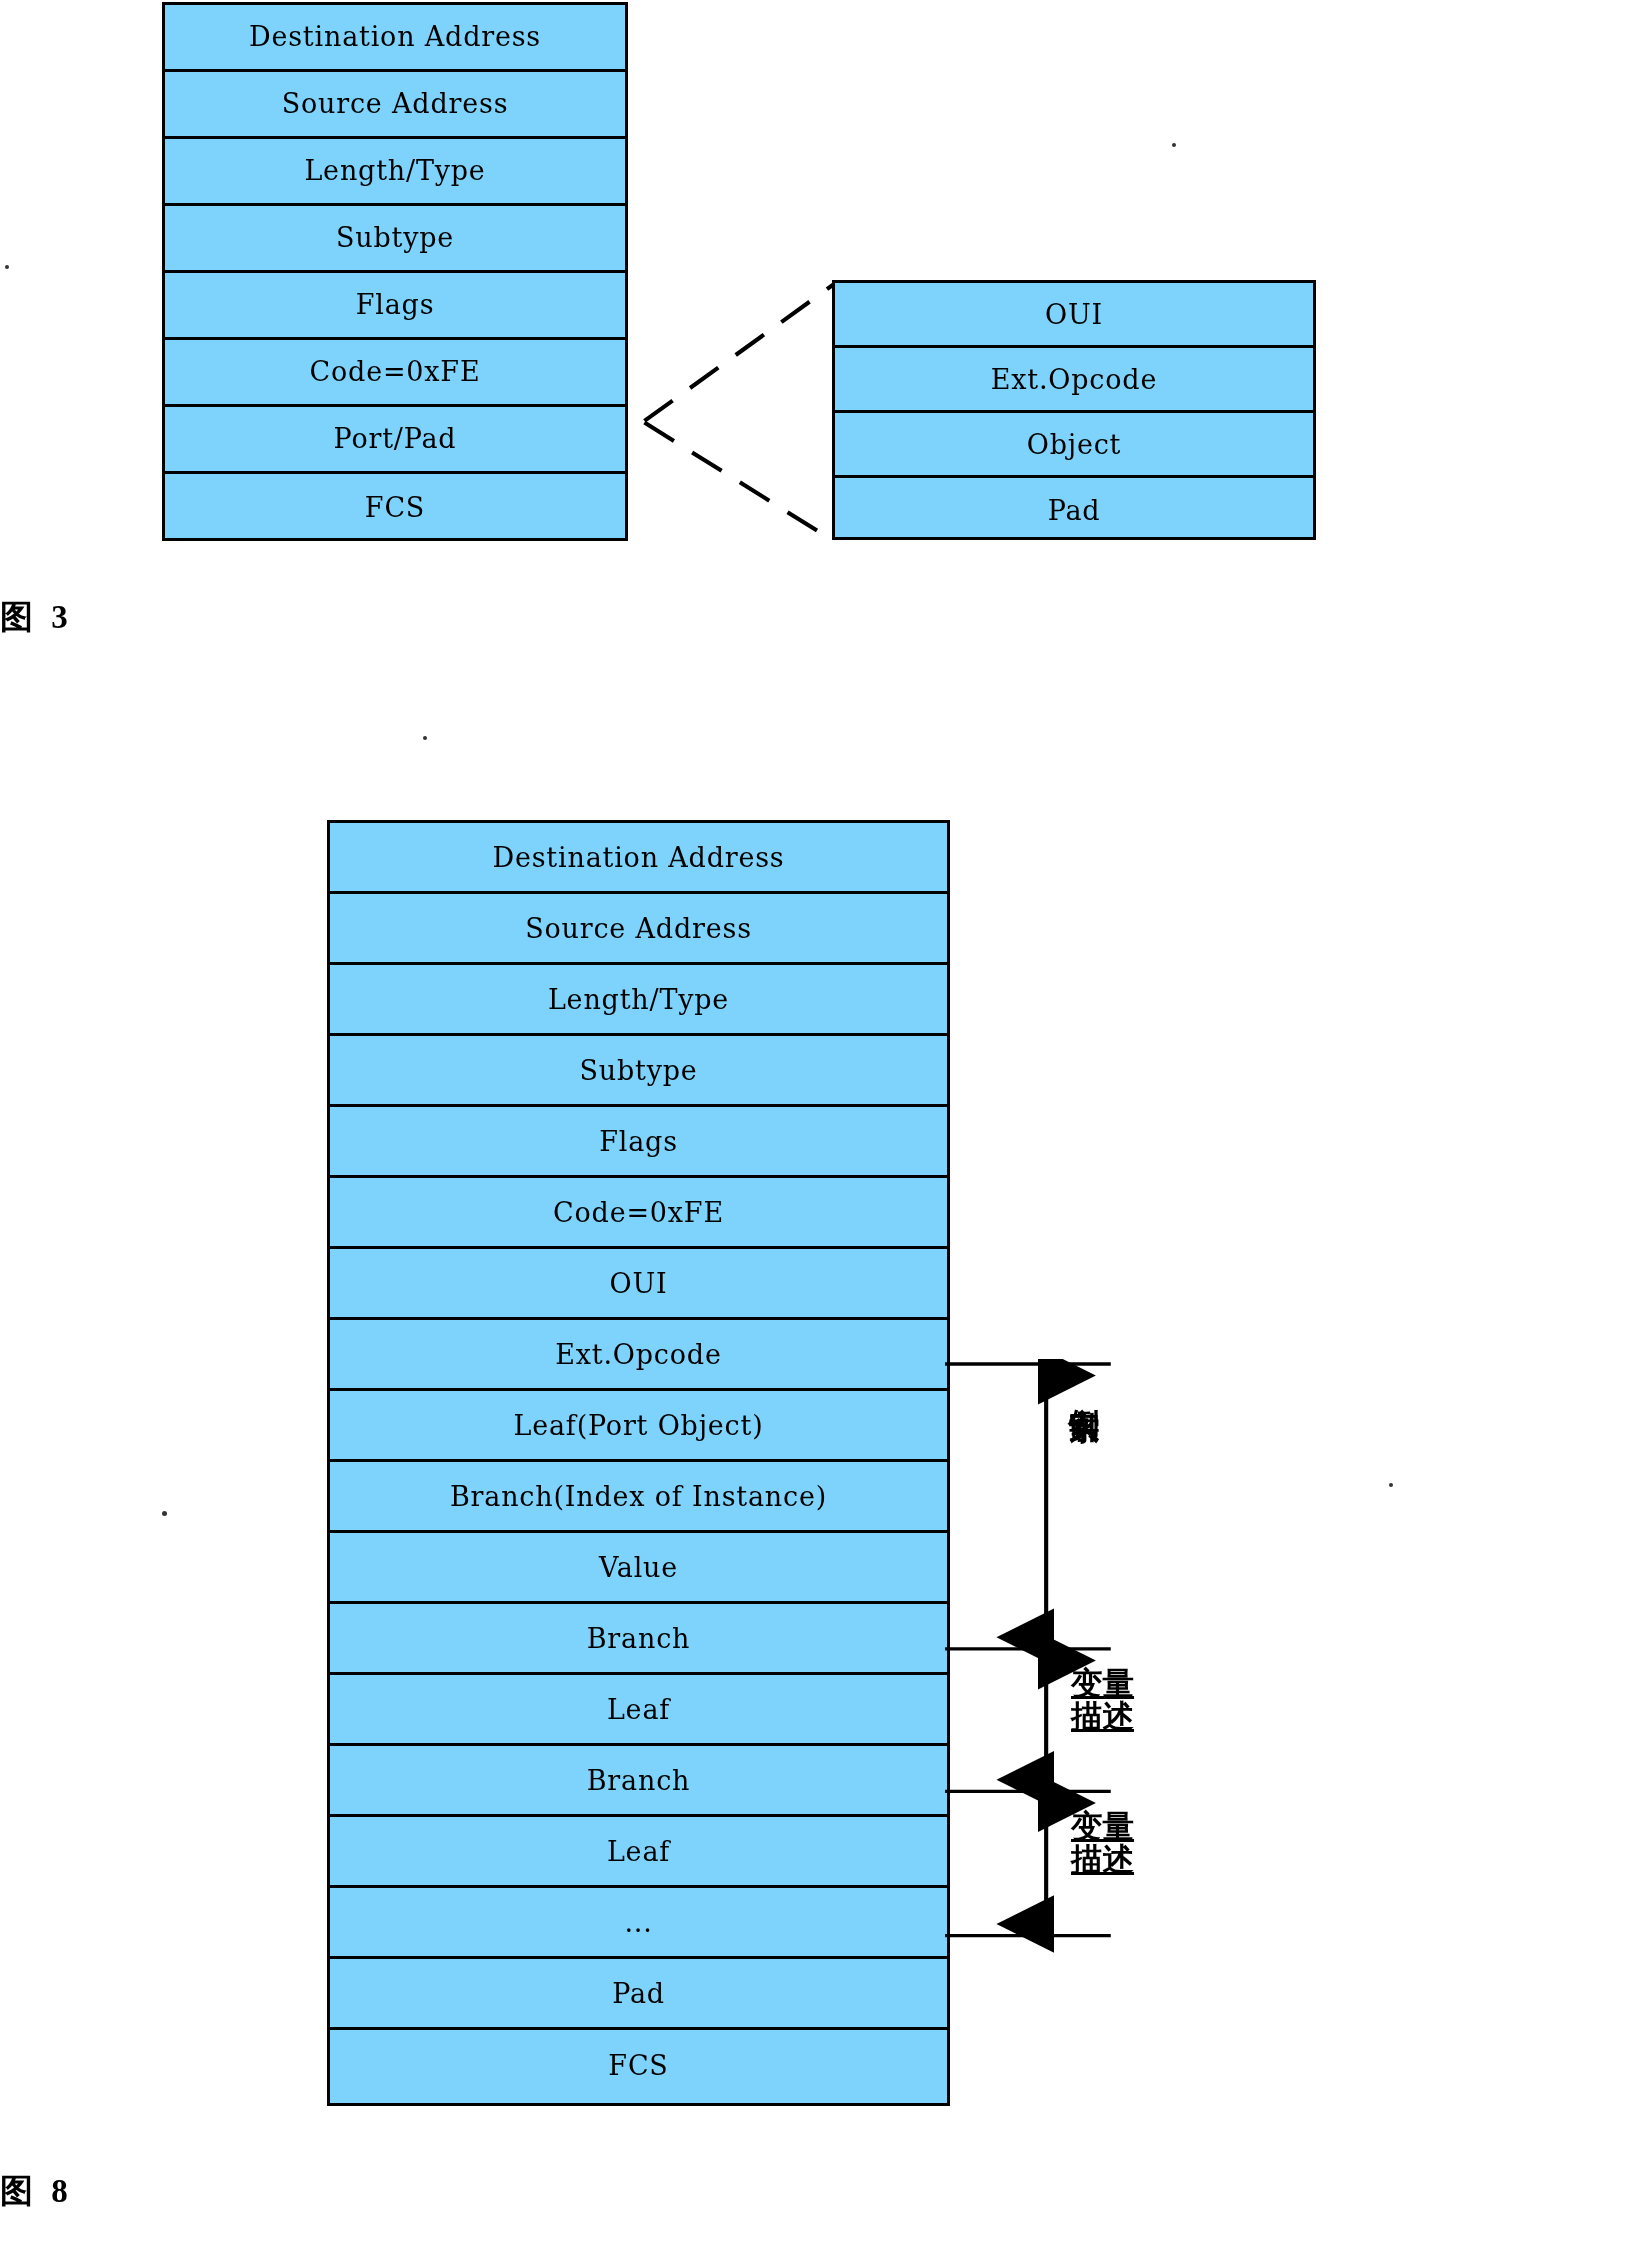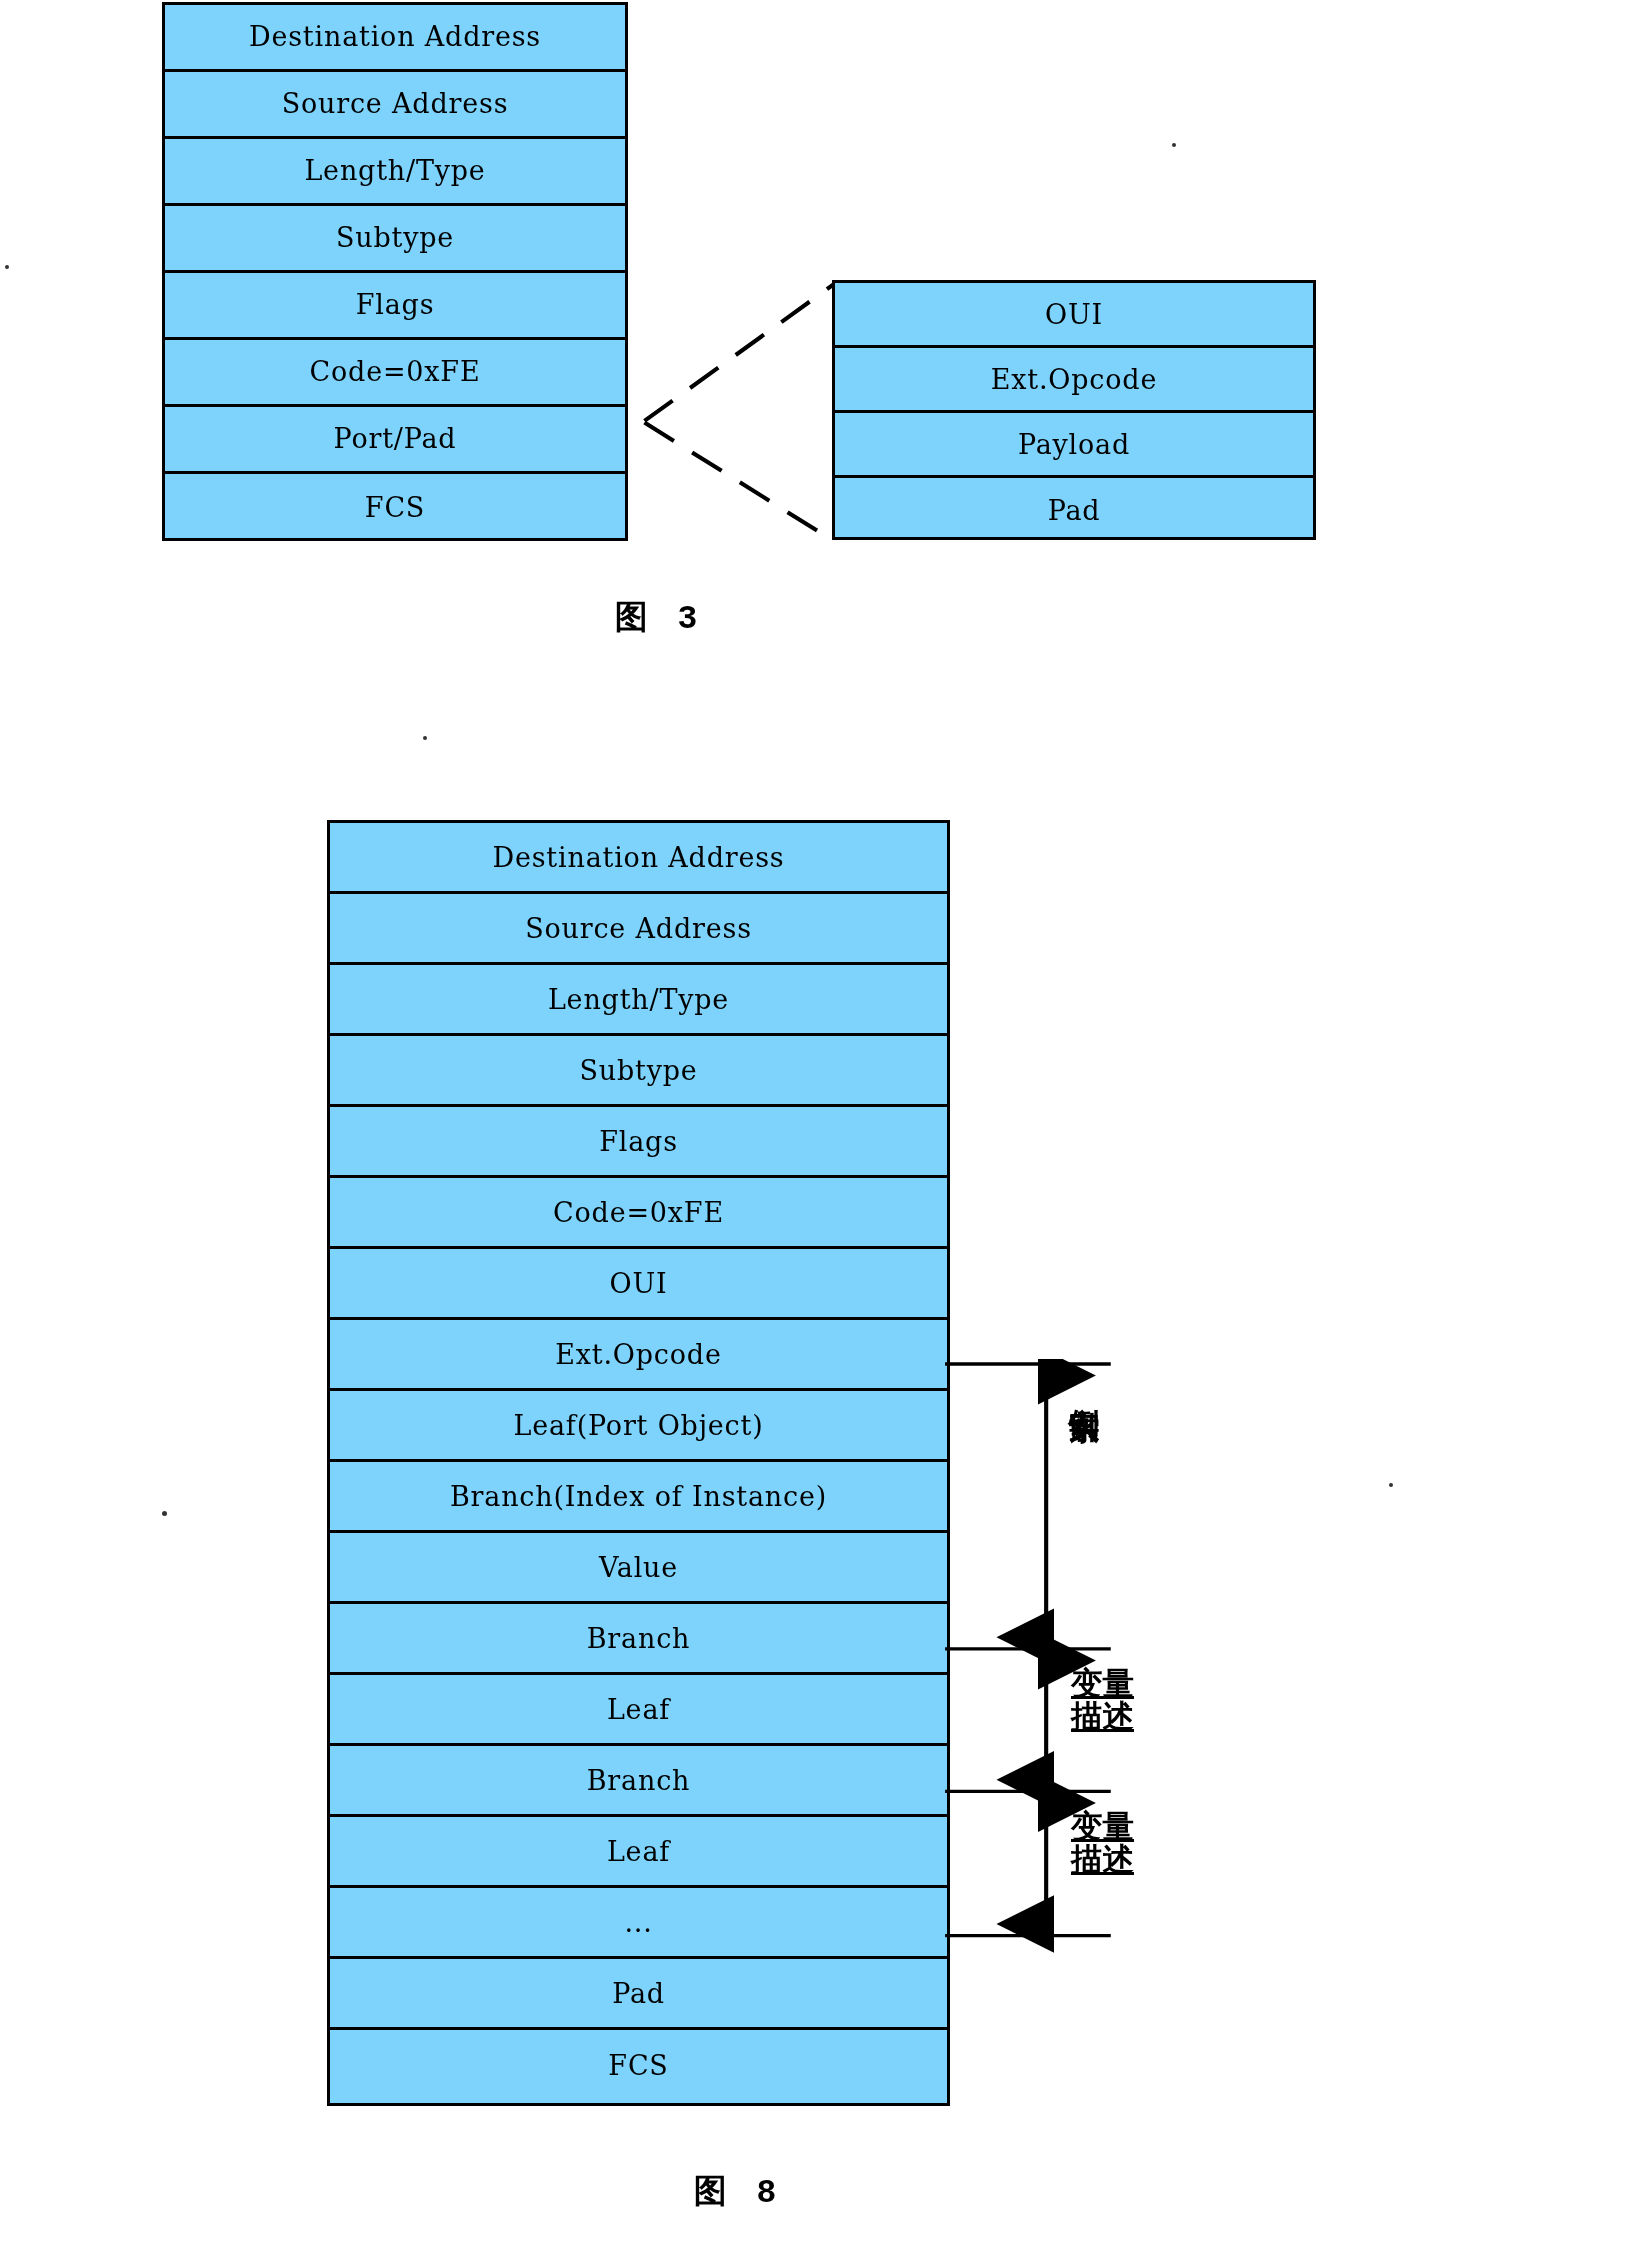--- a/index.html
+++ b/index.html
@@ -64,22 +64,21 @@
     position: absolute;
     left: 613px;
     top: 265px;
     width: 240px;
     height: 282px;
     pointer-events: none;
   }
 
   .fig-caption {
     position: absolute;
-    text-align: center;
-    font-family: Liberation Mono, monospace;
+    font-family: Liberation Serif, serif;
     font-weight: bold;
     font-size: 33px;
     letter-spacing: 5px;
     white-space: nowrap;
   }
   #fig3-caption {
     left: 0;
     top: 595px;
     width: 1317px;
   }
@@ -148,21 +147,21 @@
 </div>
 
 <svg class="fig3-connectors" viewBox="0 0 290 340" width="240" height="282">
   <line x1="38" y1="188" x2="268" y2="22" stroke="#000" stroke-width="5" stroke-dasharray="42 26" stroke-linecap="butt"></line>
   <line x1="38" y1="190" x2="268" y2="334" stroke="#000" stroke-width="5" stroke-dasharray="42 26" stroke-linecap="butt"></line>
 </svg>
 
 <div class="packet-table" id="fig3-right">
   <div class="packet-row">OUI</div>
   <div class="packet-row">Ext.Opcode</div>
-  <div class="packet-row">Payload</div>
+  <div class="packet-row">Object</div>
   <div class="packet-row">Pad</div>
 </div>
 
 <div class="fig-caption" id="fig3-caption">图 3</div>
 
 <div class="packet-table" id="fig4-table">
   <div class="packet-row">Destination Address</div>
   <div class="packet-row">Source Address</div>
   <div class="packet-row">Length/Type</div>
   <div class="packet-row">Subtype</div>

